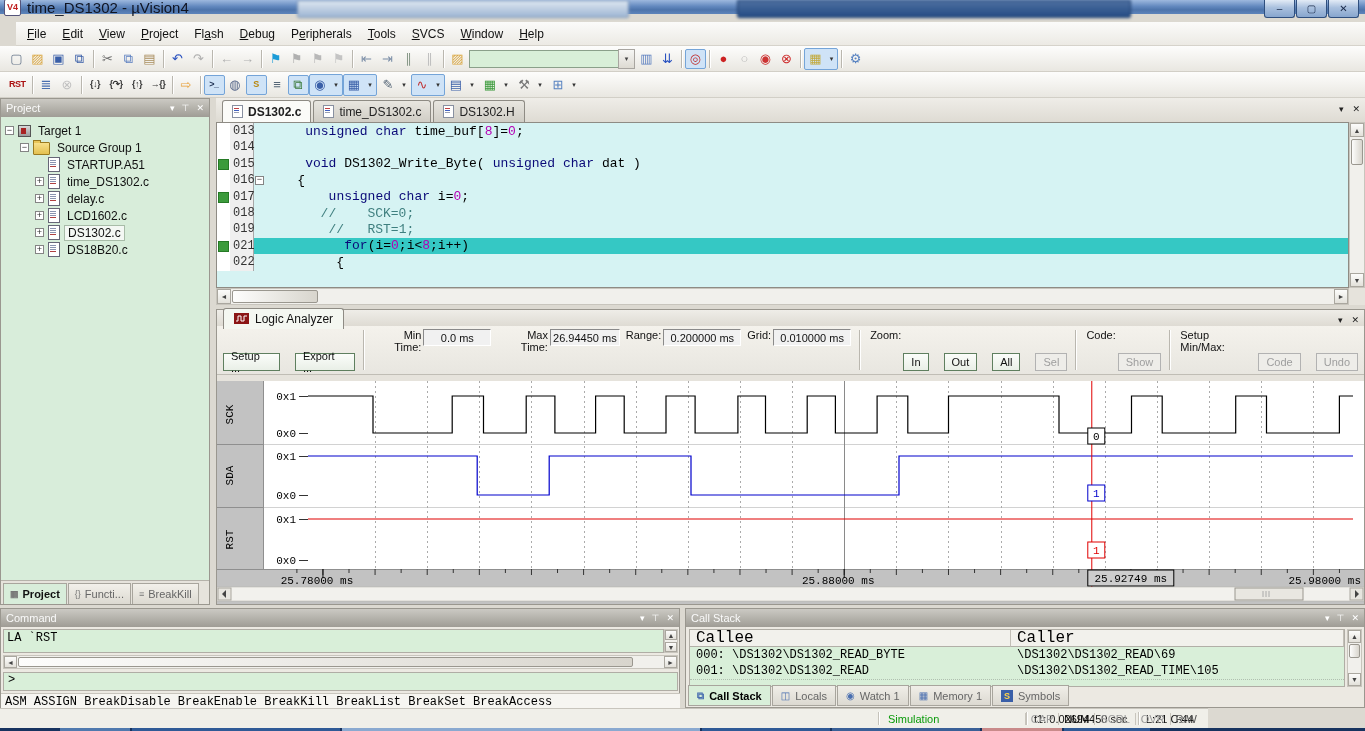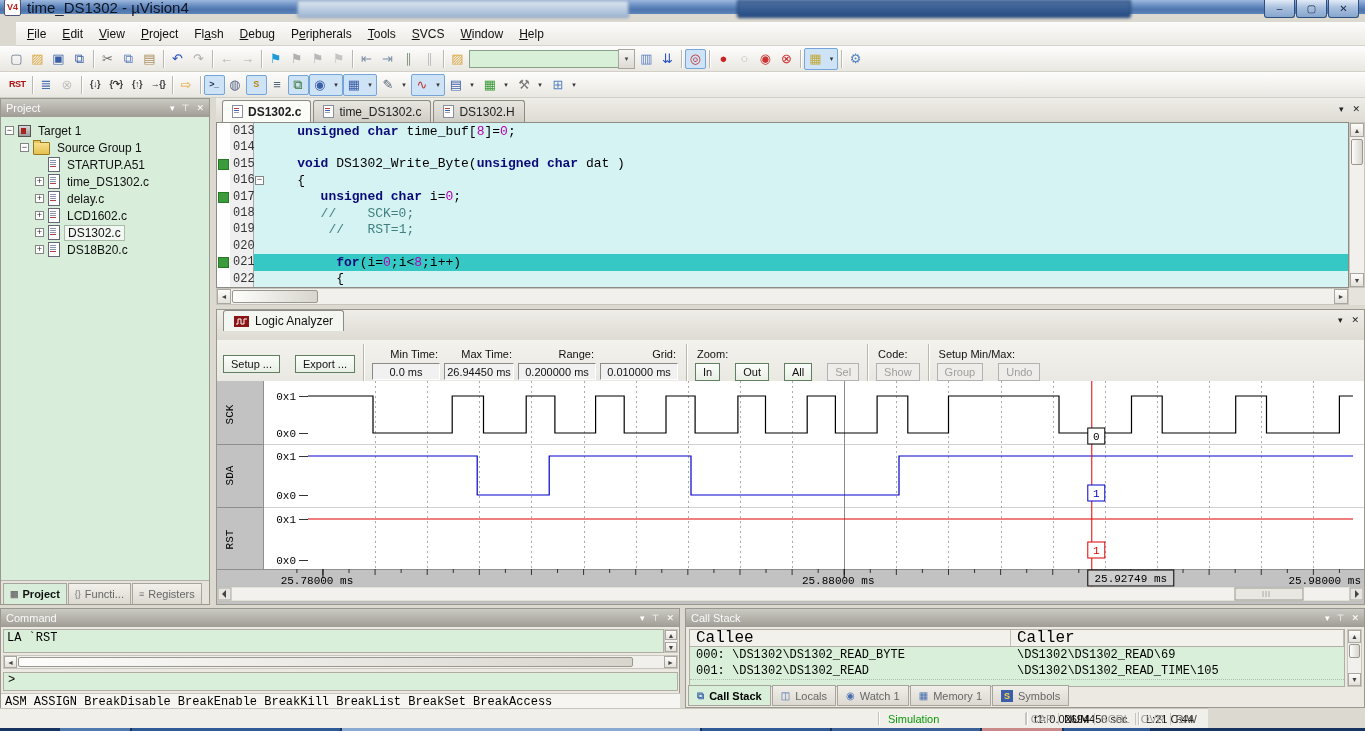--- a/index.html
+++ b/index.html
@@ -85,43 +85,43 @@
   .cmark{width:13px;height:16.4px;background:#fff;flex:none;position:relative;}
   .cmark.on::after{content:"";position:absolute;left:1px;top:3px;width:11px;height:11px;background:#3c9b3c;
     border:1px solid #267a26;box-sizing:border-box;}
   .cnum{width:24px;flex:none;background:#efefef;color:#333;font-size:12px;padding-left:3px;
     border-right:1px solid #a8a8a8;height:100%;line-height:16.4px;box-sizing:border-box;}
   .cbody{flex:1;height:100%;display:flex;align-items:center;}
   .cbody.chl{background:#35c8c4;}
   .cfold{width:12px;flex:none;}
   .cfold.on{width:9px;height:9px;border:1px solid #848484;background:#fff;font-size:9px;line-height:7px;
     text-align:center;color:#333;margin:0 2px 0 1px;box-sizing:border-box;}
-  .s-k{font-weight:bold;color:#0a0a78;}
+  .s-k{font-weight:normal;color:#0a0a78;margin-left:8px;}
   .s-n{color:#b400b4;}
   .s-c{color:#3f7f7f;}
   .s-t{color:#000;}
   .evscroll{position:absolute;left:1133px;top:24px;width:16px;height:166px;background:#f1f0ec;
     border:1px solid #c8c5bd;box-sizing:border-box;}
   .ehscroll{position:absolute;left:0;top:190px;width:1133px;height:17px;background:#f1f0ec;
     border:1px solid #c8c5bd;box-sizing:border-box;}
   .sbbtn{position:absolute;background:linear-gradient(#fcfcfb,#e3e1da);border:1px solid #aaa79f;
     box-sizing:border-box;font-size:7px;color:#444;display:flex;align-items:center;justify-content:center;}
   .sbthumb{position:absolute;background:linear-gradient(90deg,#fdfdfc,#d8d5cd);border:1px solid #9a978f;
     border-radius:2px;box-sizing:border-box;}
   .hsplit{position:absolute;left:216px;top:305px;width:1149px;height:4px;background:#dcd9d1;}
   
   .la{position:absolute;left:216px;top:309px;width:1149px;height:296px;background:#e6e3dc;
     border:1px solid #9a978f;box-sizing:border-box;}
-  .latabrow{height:30px;display:flex;align-items:flex-start;padding-left:6px;position:relative;
+  .latabrow{height:16px;display:flex;align-items:center;padding-left:6px;position:relative;
     background:linear-gradient(#efede8,#dedbd3);}
   .latab{height:20px;display:flex;align-items:center;gap:6px;padding:0 10px;border:1px solid #8e8b84;border-bottom:none;
     border-radius:3px 3px 0 0;background:#f4f7f1;font-size:12px;color:#111;}
   .latb{height:49px;border-bottom:1px solid #c0bdb5;background:linear-gradient(#f4f2ec,#e8e6e0);
     display:flex;align-items:stretch;padding:2px 4px;box-sizing:border-box;}
-  .la-group{display:flex;flex-direction:column;justify-content:center;padding:1px 2px;}
+  .la-group{display:flex;flex-direction:row;justify-content:flex-start;padding:1px 2px;}
   .la-lab{font-size:11px;color:#111;text-align:right;padding:0 2px 3px 2px;}
   .la-lab.left{text-align:left;}
   .la-ctrls{display:flex;gap:15px;align-items:flex-end;}
   .la-btn{height:18px;padding:0 7px;display:flex;align-items:center;justify-content:center;font-size:11px;color:#111;
     background:linear-gradient(#fbfdfa,#e9efe7);border:1px solid #5f7f5f;box-sizing:border-box;}
   .la-btn.dis{color:#9e9e9e;border-color:#b2b2b2;background:#eeede9;}
   .la-box{height:17px;line-height:16px;font-size:11px;text-align:center;background:#f1f1f1;color:#111;
     border:1px solid;border-color:#8a8a8a #fff #fff #8a8a8a;box-sizing:border-box;}
   .lasep{width:1px;background:#bab7af;box-shadow:1px 0 0 #fff;margin:2px 6px;flex:none;}
   .lawave{position:absolute;left:0;top:71px;width:1147px;height:223px;background:#c2c2c2;}
@@ -456,21 +456,21 @@
         <span class="ptab active">
           <span class="pticon">▦</span>
           <span>Project</span>
         </span>
         <span class="ptab">
           <span class="pticon">{}</span>
           <span>Functi...</span>
         </span>
         <span class="ptab">
           <span class="pticon">≡</span>
-          <span>Registers</span>
+          <span>BreakKill</span>
         </span>
       </div>
   </div>
   <div class="vsplit"></div>
 
   <div class="editor">
     <div class="etabbar" id="etabs">
         <span class="etab eactive">
           <span class="tabicon"></span>
           <span>DS1302.c</span>
@@ -489,21 +489,20 @@
       <span>✕</span>
     </div>
     <div class="ecode" id="code">
         <div class="codeline"><span class="cmark"></span><span class="cnum">013</span><span class="cbody"><span class="cfold"></span><span class="ctext"><span class="s-t">    </span><span class="s-k">unsigned char</span><span class="s-t"> time_buf[</span><span class="s-n">8</span><span class="s-t">]=</span><span class="s-n">0</span><span class="s-t">;</span></span></span></div>
         <div class="codeline"><span class="cmark"></span><span class="cnum">014</span><span class="cbody"><span class="cfold"></span><span class="ctext"></span></span></div>
         <div class="codeline"><span class="cmark on"></span><span class="cnum">015</span><span class="cbody"><span class="cfold"></span><span class="ctext"><span class="s-t">    </span><span class="s-k">void</span><span class="s-t"> DS1302_Write_Byte(</span><span class="s-k">unsigned char</span><span class="s-t"> dat )</span></span></span></div>
         <div class="codeline"><span class="cmark"></span><span class="cnum">016</span><span class="cbody"><span class="cfold on">−</span><span class="ctext"><span class="s-t">    {</span></span></span></div>
         <div class="codeline"><span class="cmark on"></span><span class="cnum">017</span><span class="cbody"><span class="cfold"></span><span class="ctext"><span class="s-t">       </span><span class="s-k">unsigned char</span><span class="s-t"> i=</span><span class="s-n">0</span><span class="s-t">;</span></span></span></div>
         <div class="codeline"><span class="cmark"></span><span class="cnum">018</span><span class="cbody"><span class="cfold"></span><span class="ctext"><span class="s-t">       </span><span class="s-c">//    SCK=0;</span></span></span></div>
         <div class="codeline"><span class="cmark"></span><span class="cnum">019</span><span class="cbody"><span class="cfold"></span><span class="ctext"><span class="s-t">        </span><span class="s-c">//   RST=1;</span></span></span></div>
-        <div class="codeline"><span class="cmark"></span><span class="cnum">020</span><span class="cbody"><span class="cfold"></span><span class="ctext"></span></span></div>
         <div class="codeline"><span class="cmark on"></span><span class="cnum">021</span><span class="cbody chl"><span class="cfold"></span><span class="ctext"><span class="s-t">         </span><span class="s-k">for</span><span class="s-t">(i=</span><span class="s-n">0</span><span class="s-t">;i&lt;</span><span class="s-n">8</span><span class="s-t">;i++)</span></span></span></div>
         <div class="codeline"><span class="cmark"></span><span class="cnum">022</span><span class="cbody"><span class="cfold"></span><span class="ctext"><span class="s-t">         {</span></span></span></div>
       </div>
     <div class="evscroll">
       <span class="sbbtn" style="left:0;top:0;width:14px;height:14px">▲</span>
       <span class="sbthumb" style="left:1px;top:16px;width:12px;height:26px"></span>
       <span class="sbbtn" style="left:0;top:150px;width:14px;height:14px">▼</span>
     </div>
     <div class="ehscroll">
       <span class="sbbtn" style="left:0;top:0;width:14px;height:15px">◄</span>
@@ -565,21 +564,21 @@
         <div class="la-group">
           <div class="la-lab left">Code:</div>
           <div class="la-ctrls">
             <span class="la-btn dis">Show</span>
           </div>
         </div>
         <span class="lasep"></span>
         <div class="la-group">
           <div class="la-lab left">Setup Min/Max:</div>
           <div class="la-ctrls">
-            <span class="la-btn dis">Group</span>
+            <span class="la-btn dis">Code</span>
             <span class="la-btn dis">Undo</span>
           </div>
         </div>
       </div>
     <div class="lawave" id="lawave"><svg width="1147" height="223">
           <rect x="0" y="0" width="1147" height="188" fill="#ffffff"></rect>
           <rect x="0" y="0" width="46" height="188" fill="#c2c2c2"></rect>
           <line x1="46" y1="63.5" x2="1147" y2="63.5" stroke="#d2d2d2"></line>
           <line x1="0" y1="63.5" x2="46" y2="63.5" stroke="#8f8f8f"></line>
           <line x1="46" y1="126.5" x2="1147" y2="126.5" stroke="#d2d2d2"></line>

